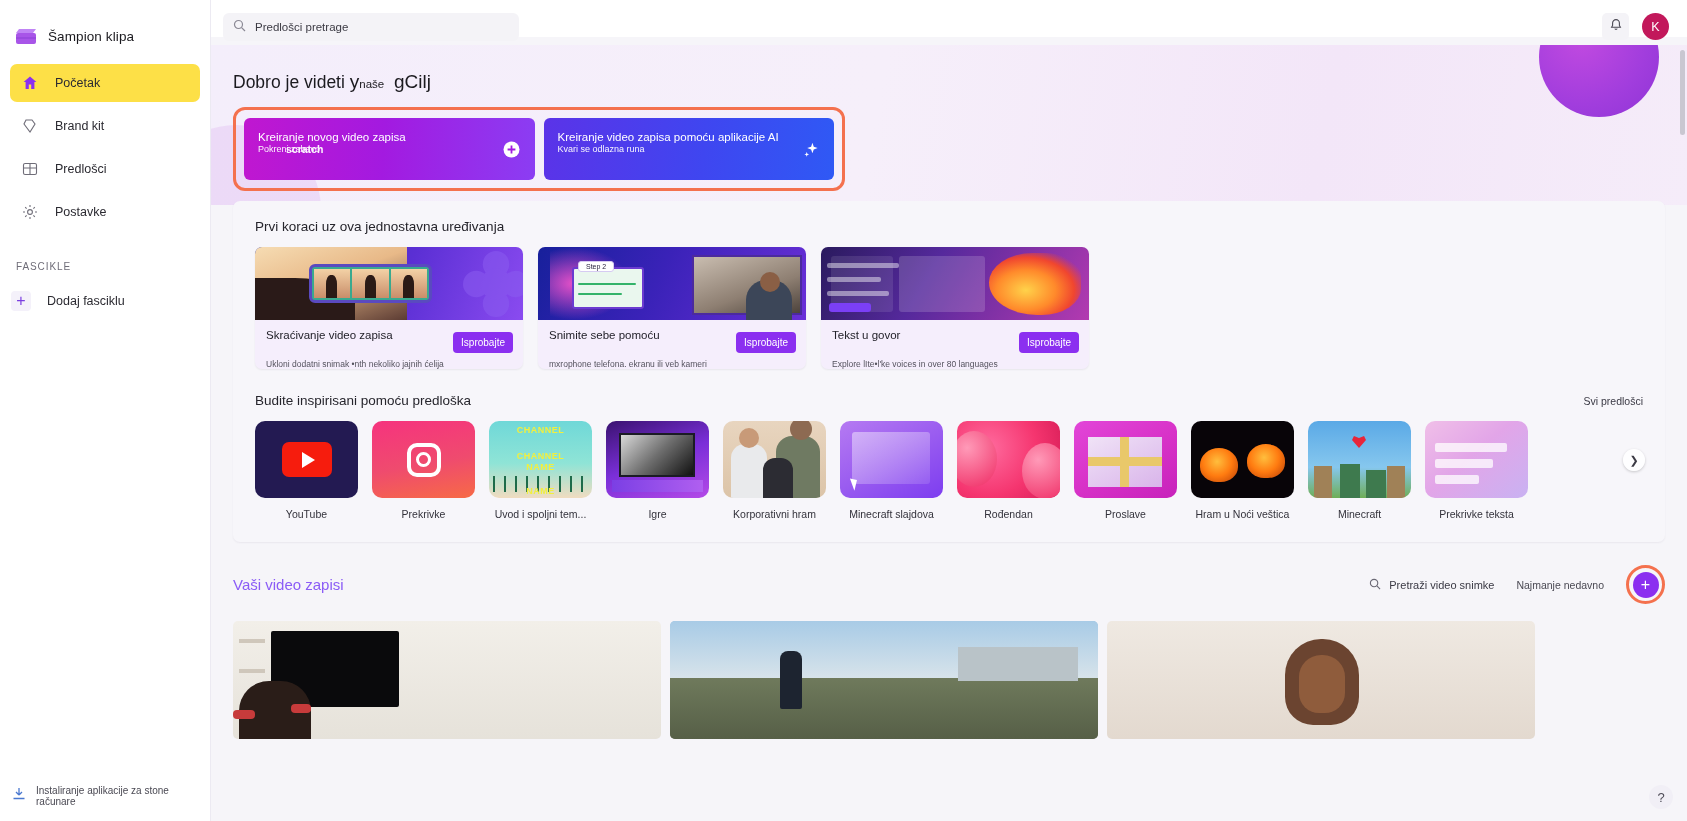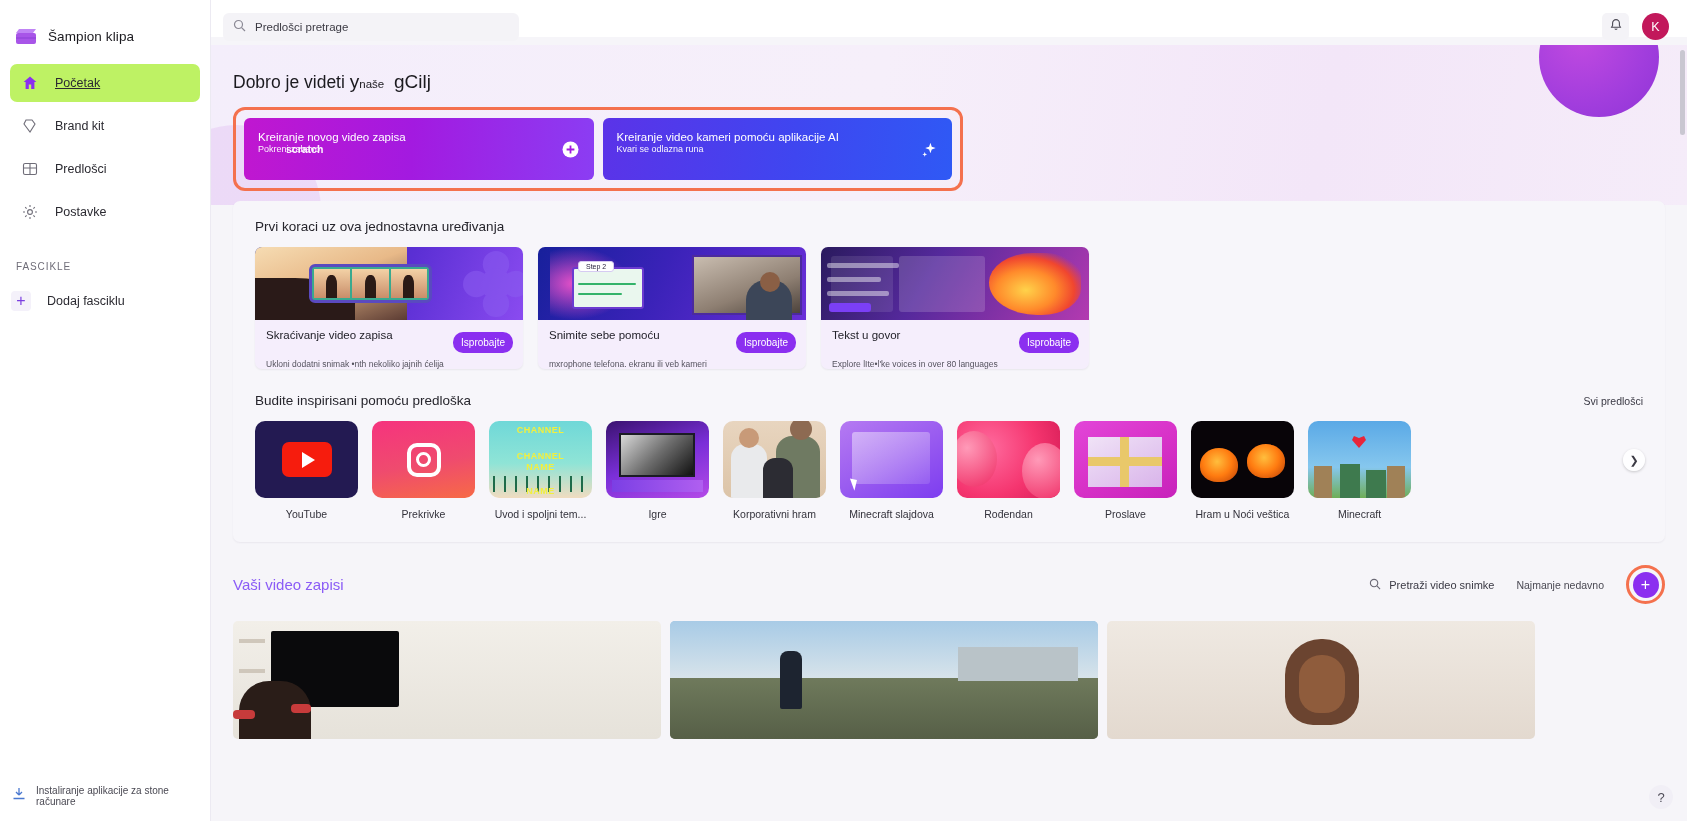--- a/index.html
+++ b/index.html
@@ -21,21 +21,21 @@
   .brand { display: flex; align-items: center; gap: 11px; padding: 17px 0 0 15px; height: 56px; }
   .brand-logo { width: 22px; height: 17px; position: relative; }
   .brand-name { font-size: 13.5px; color: #1b1a1f; letter-spacing: .1px; }
   .nav { padding: 8px 10px 0 10px; }
   .nav-item {
     display: flex; align-items: center; gap: 16px;
     height: 38px; padding-left: 11px; border-radius: 7px;
     font-size: 12.5px; color: #2b2a31; cursor: pointer;
   }
   .nav-item + .nav-item { margin-top: 5px; }
-  .nav-item.active { background: #bef264; text-decoration: underline; }
+  .nav-item.active { background: #fde047; }
   .nav-item .ico { width: 18px; height: 18px; display: flex; align-items: center; justify-content: center; flex: 0 0 18px; }
   .nav-label { font-size: 12.5px; }
   .section-title {
     font-size: 10px; letter-spacing: .9px; color: #6f6d78;
     padding: 30px 0 0 16px; margin-bottom: 12px;
   }
   .add-folder { display: flex; align-items: center; gap: 16px; padding-left: 11px; height: 34px; cursor: pointer; }
   .add-folder .plusbox {
     width: 20px; height: 20px; border-radius: 4px; background: #f4f1fa;
     display: flex; align-items: center; justify-content: center;
@@ -91,21 +91,21 @@
   .scrollarea { position: absolute; left: 0; top: 45px; right: 0; bottom: 0; }
 
   .hero {
     position: relative; z-index: 2; padding: 26px 0 0 22px;
   }
   .hero-title { font-size: 17.5px; color: #1b1a1f; margin-bottom: 14px; }
   .hero-title .sm { font-size: 11.5px; }
   .hero-title .lg { font-size: 19px; }
 
   .cta-annotation {
-    position: relative; width: 730px; border: 3.5px solid #f4714e;
+    position: relative; width: 612px; border: 3.5px solid #f4714e;
     border-radius: 12px; padding: 8px; display: flex; gap: 9px;
   }
   .cta {
     flex: 1; height: 62px; border-radius: 6px; position: relative;
     padding: 12px 14px; color: #fff; cursor: pointer; overflow: hidden;
   }
   .cta.primary { background: linear-gradient(93deg, #c017d0 0%, #a31ae0 48%, #8b3df3 100%); }
   .cta.ai { background: linear-gradient(96deg, #5b33e8 0%, #3f46f0 55%, #2f59f5 100%); }
   .cta .t1 { font-size: 11.5px; line-height: 1.25; }
   .cta .t2 { font-size: 9px; margin-top: 0; opacity: .95; position: relative; }
@@ -129,21 +129,21 @@
     width: 268px; background: #f5eefc; border-radius: 7px; overflow: hidden;
     box-shadow: 0 1px 2px rgba(30,25,60,.07); cursor: pointer;
   }
   .quick-thumb { height: 73px; position: relative; overflow: hidden; }
   .quick-body { padding: 9px 11px 11px 11px; position: relative; height: 49px; }
   .quick-t { font-size: 11.5px; color: #23222a; }
   .quick-s { font-size: 8.5px; color: #55535e; margin-top: 18px; line-height: 1.3; }
   .try-btn {
     position: absolute; right: 10px; top: 12px;
     background: #8b2ff0; color: #fff; font-size: 10px;
-    border: none; border-radius: 10px; padding: 5px 8px; cursor: pointer;
+    border: none; border-radius: 4px; padding: 5px 8px; cursor: pointer;
   }
 
   
   .t1bg { position: absolute; inset: 0; background: linear-gradient(110deg,#1f2fa8 0%, #5b2fd4 55%, #8a4bf0 100%); }
   .t1-sun { position: absolute; left: 0; top: 0; width: 152px; height: 100%;
     background: linear-gradient(160deg,#f6dcb3 0%, #e8b988 45%, #5b3b33 100%); }
   .t1-rock { position: absolute; left: 0; bottom: 0; width: 100px; height: 42px;
     background: #2a1a18; border-radius: 0 60% 0 0; }
   .t1-clip {
     position: absolute; left: 54px; top: 17px; width: 123px; height: 39px;
@@ -411,21 +411,21 @@
               <b>scratch</b>
             </div>
             <span class="endicon">
               <svg width="17" height="17" viewBox="0 0 17 17">
                   <circle cx="8.5" cy="8.5" r="8" fill="#fff"></circle>
                   <path d="M8.5 4.6v7.8M4.6 8.5h7.8" stroke="#a31ae0" stroke-width="1.8"></path>
                 </svg>
             </span>
           </div>
           <div class="cta ai">
-            <div class="t1">Kreiranje video kameri pomoću aplikacije AI</div>
+            <div class="t1">Kreiranje video zapisa pomoću aplikacije AI</div>
             <div class="t2">
               <span>Kvari se odlazna runa</span>
             </div>
             <span class="endicon">
               <svg width="19" height="19" viewBox="0 0 19 19">
                 <path d="M11 2.5 12.4 6.6 16.5 8 12.4 9.4 11 13.5 9.6 9.4 5.5 8 9.6 6.6Z" fill="#fff"></path>
                 <path d="M5 12.2 5.7 14l1.8.7-1.8.7L5 17.2 4.3 15.4 2.5 14.7l1.8-.7Z" fill="#fff"></path>
               </svg>
             </span>
           </div>
@@ -580,20 +580,28 @@
           <div class="tpl">
             <div class="tpl-thumb mine">
               <div class="mine-heart"></div>
               <div class="mine-s" style="left:6px"></div>
               <div class="mine-c" style="left:32px"></div>
               <div class="mine-c" style="left:58px;height:28px"></div>
               <div class="mine-s" style="right:6px"></div>
             </div>
             <div class="tpl-label">Minecraft</div>
           </div>
+          <div class="tpl">
+            <div class="tpl-thumb txtov">
+              <div class="txtov-bar" style="top:22px;width:72px"></div>
+              <div class="txtov-bar" style="top:38px;width:58px"></div>
+              <div class="txtov-bar" style="top:54px;width:44px"></div>
+            </div>
+            <div class="tpl-label">Prekrivke teksta</div>
+          </div>
           <div class="tpl-next">❯</div>
         </div>
       </div>
 
       <div class="videos">
         <div class="videos-head">
           <div class="videos-title">Vaši video zapisi</div>
           <div class="videos-tools">
             <div class="vsearch">
               <span>

